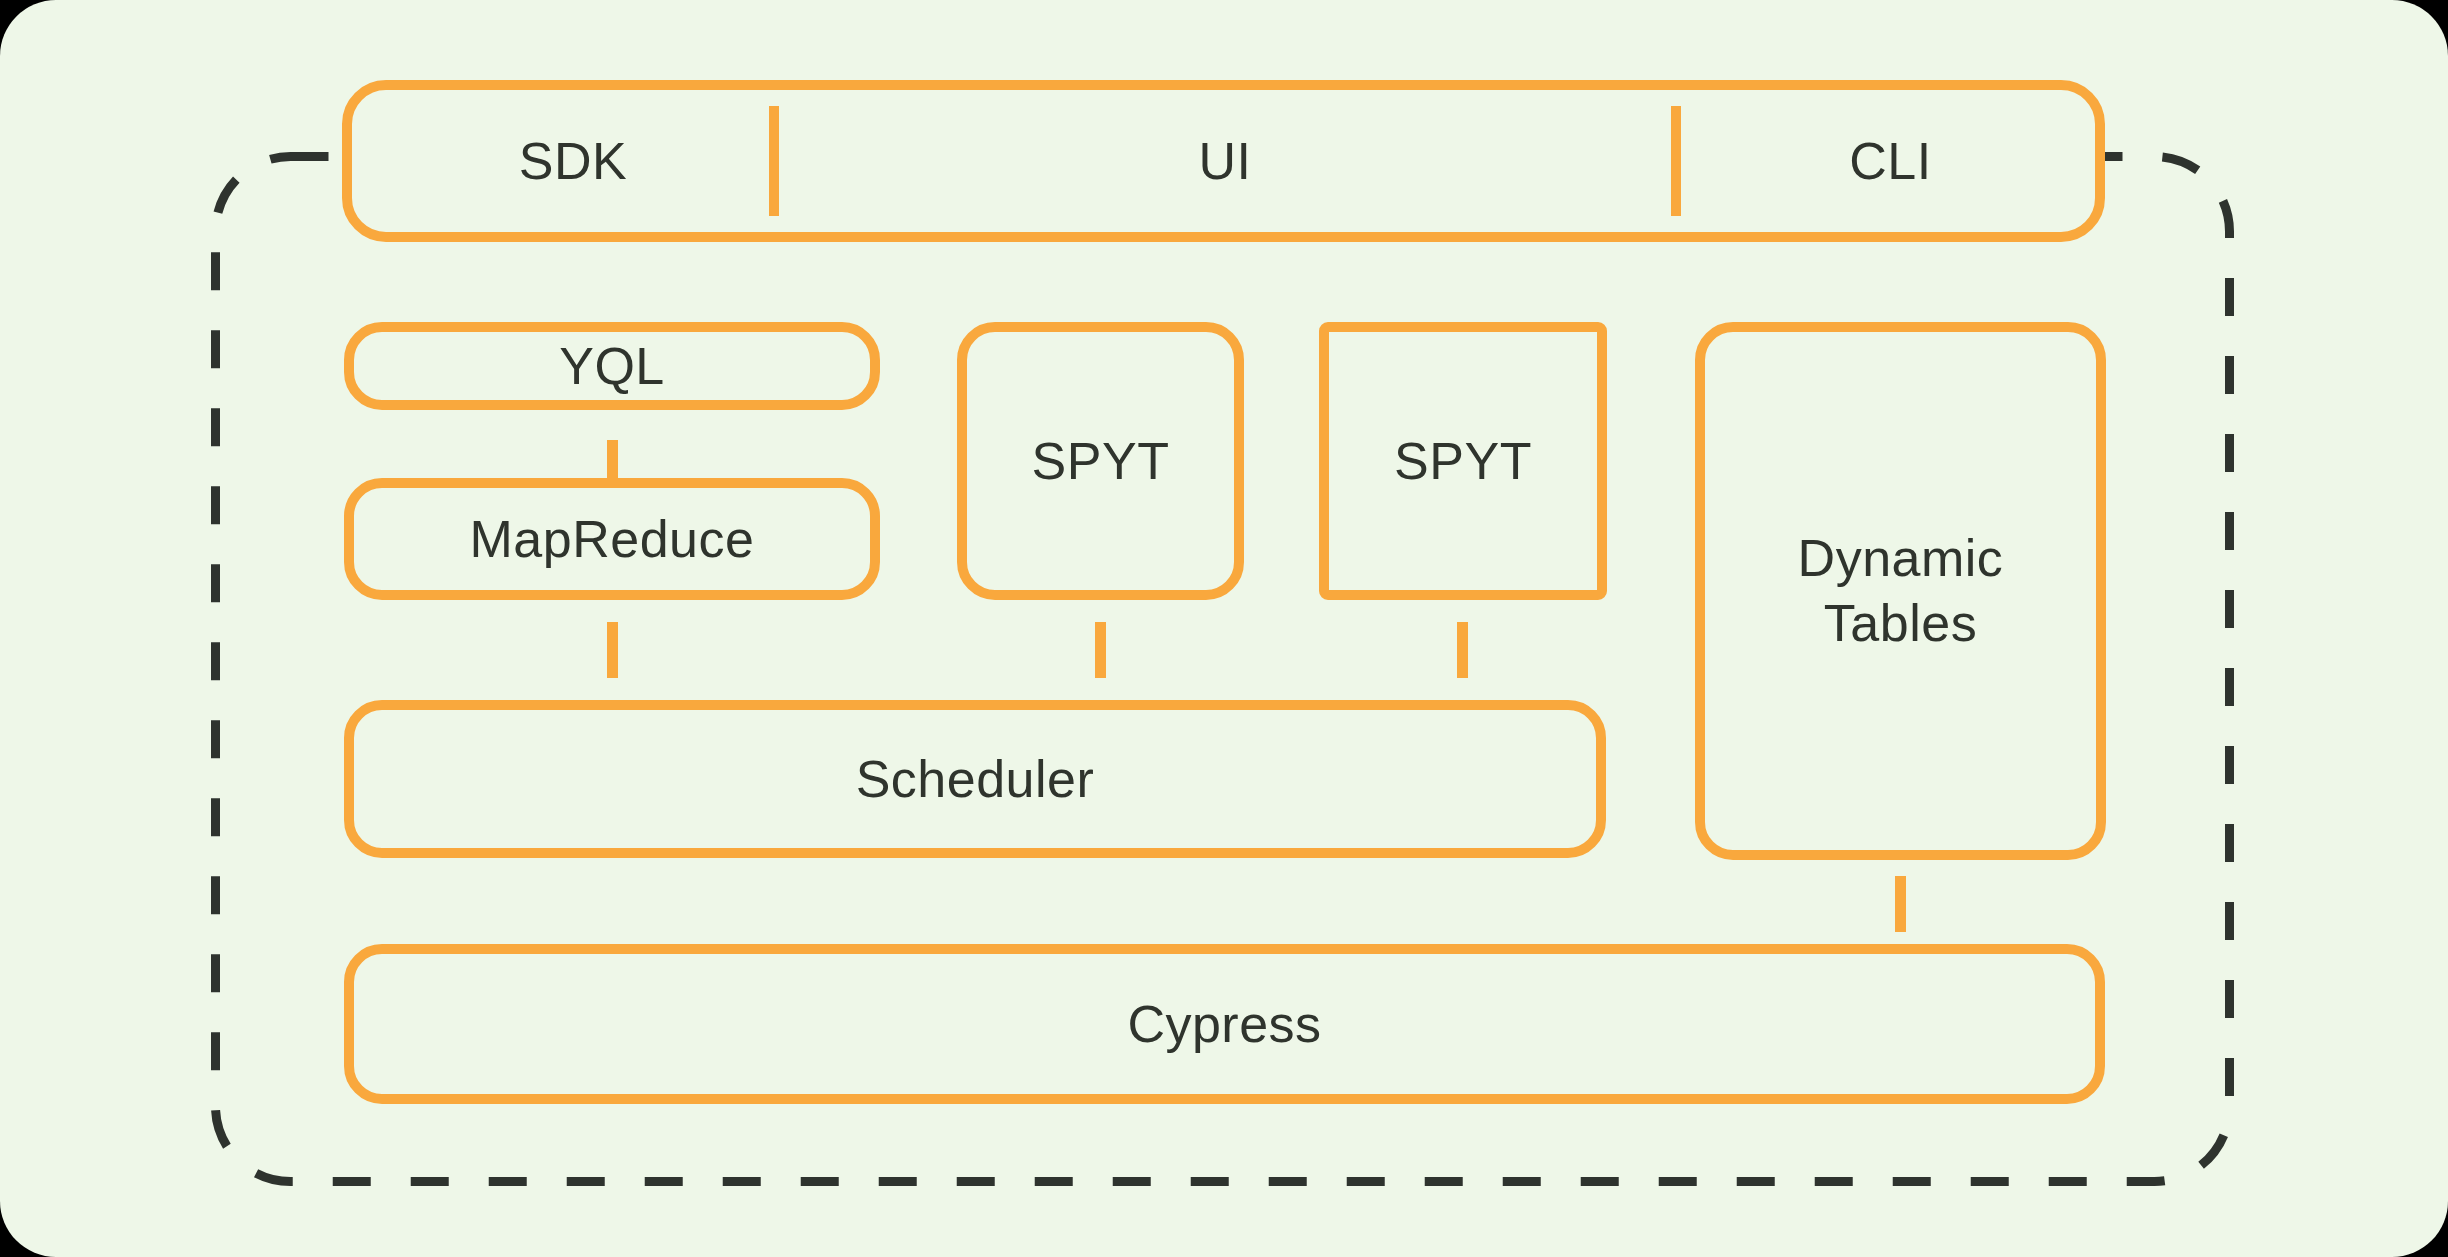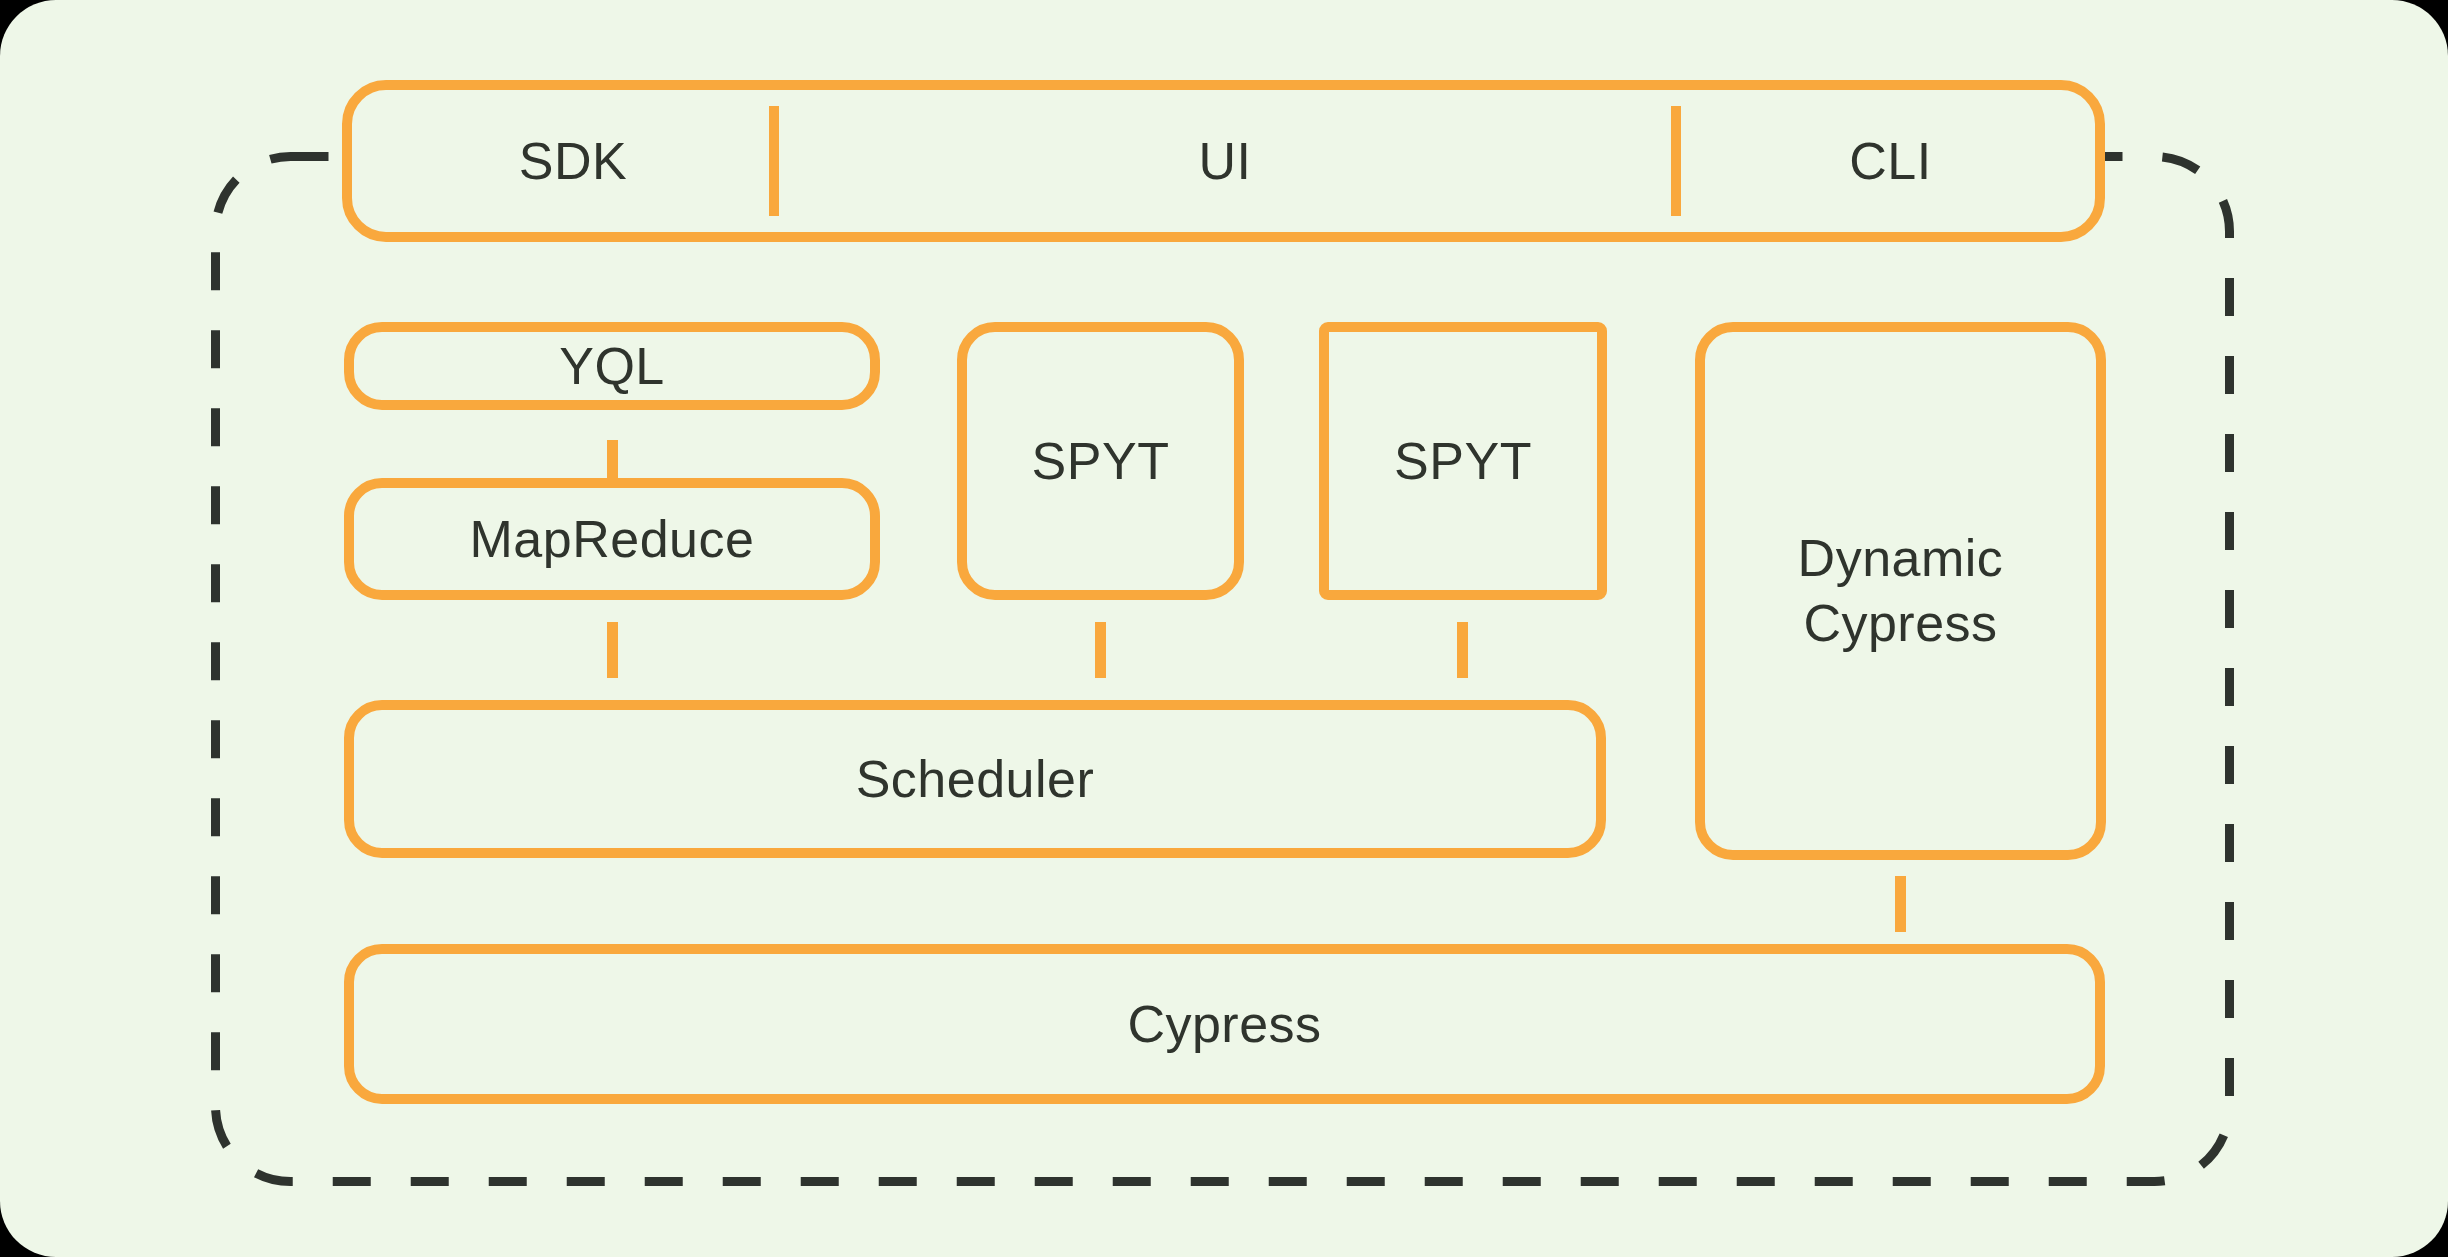--- a/index.html
+++ b/index.html
@@ -124,21 +124,21 @@
 
   <div class="box" style="left:957px;top:322px;width:287px;height:278px;">
     <span class="label">SPYT</span>
   </div>
 
   <div class="box" style="left:1319px;top:322px;width:288px;height:278px;border-radius:9px;">
     <span class="label">SPYT</span>
   </div>
 
   <div class="box" style="left:1695px;top:322px;width:411px;height:538px;">
-    <span class="label dyn-label-constrain">Dynamic Cypress</span>
+    <span class="label dyn-label-constrain">Dynamic Tables</span>
   </div>
 
   <div class="box" style="left:344px;top:700px;width:1262px;height:158px;">
     <span class="label">Scheduler</span>
   </div>
 
   <div class="box" style="left:344px;top:944px;width:1761px;height:160px;">
     <span class="label">Cypress</span>
   </div>
 

